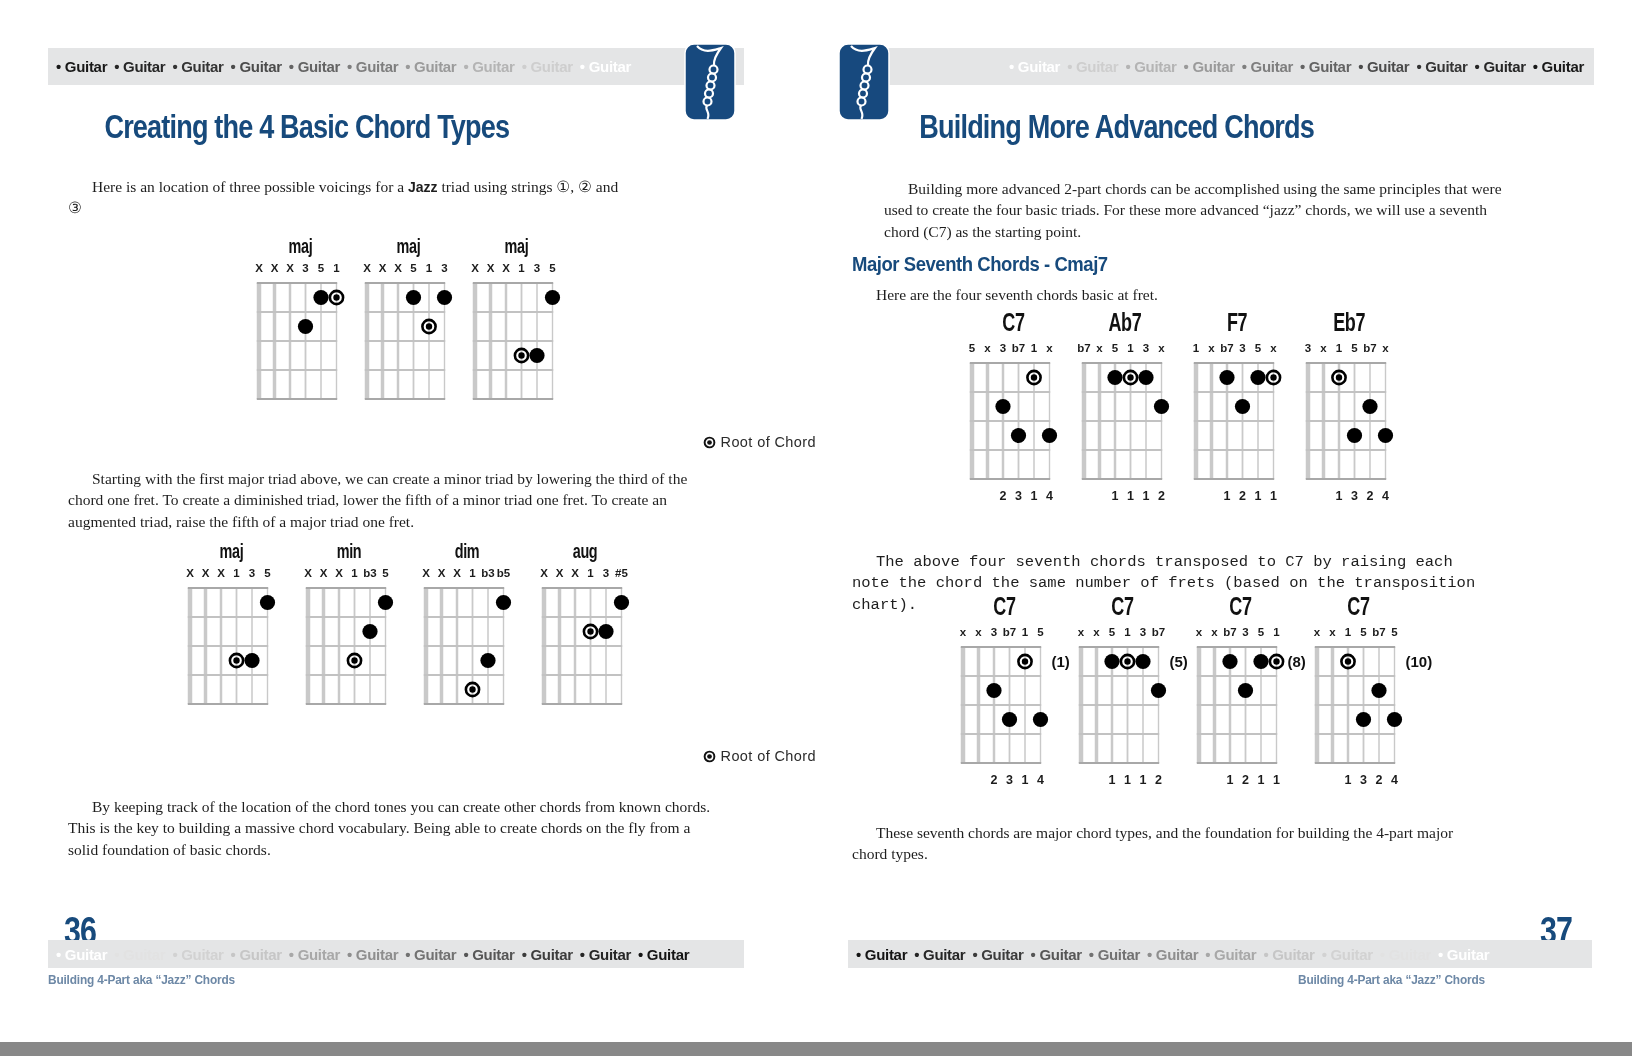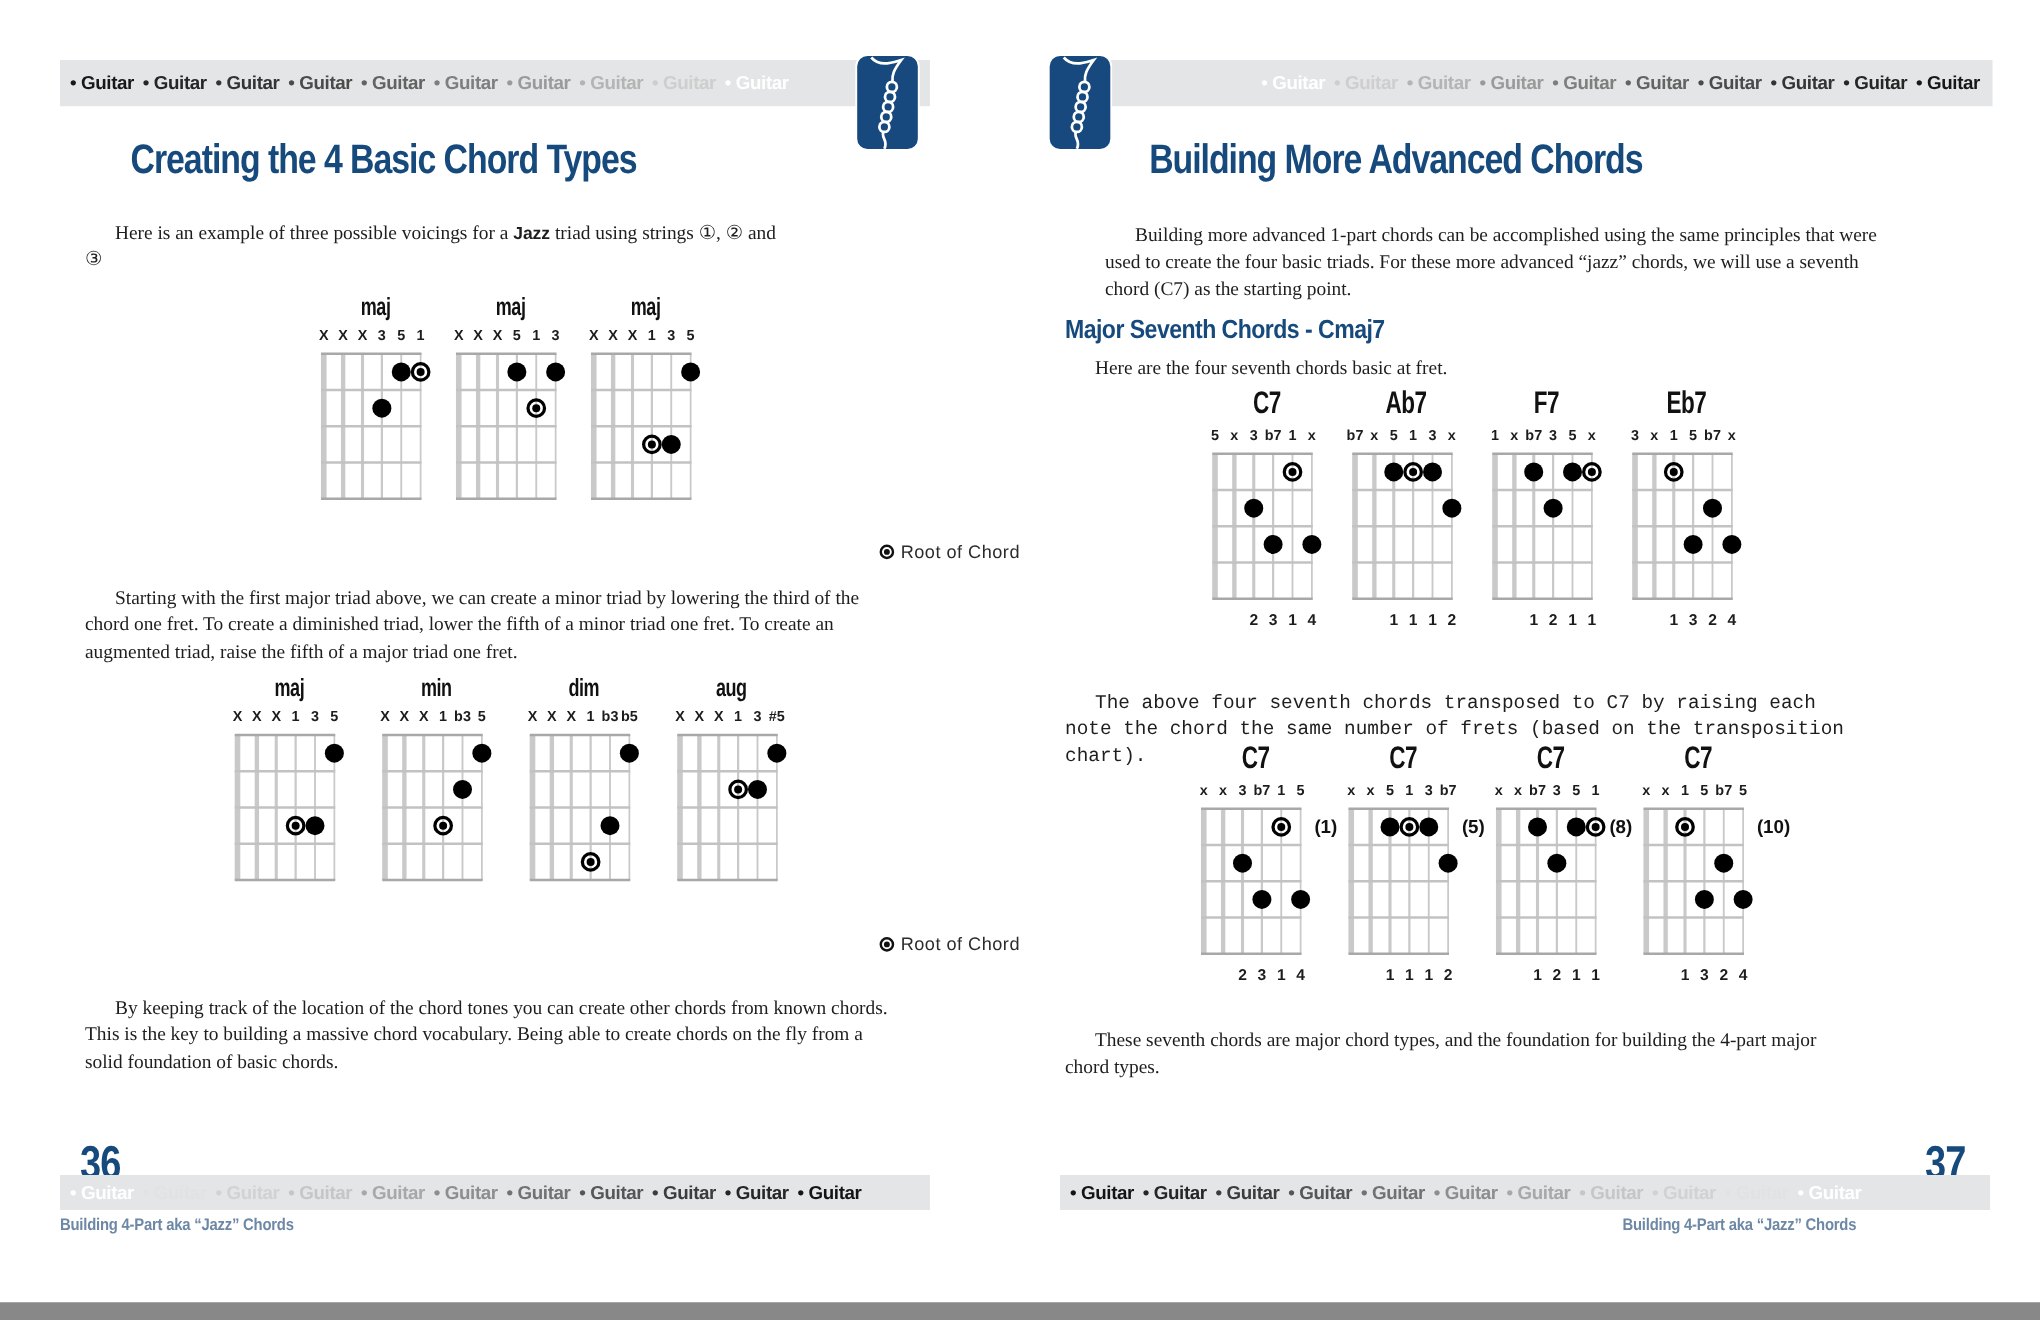--- a/index.html
+++ b/index.html
@@ -62,21 +62,21 @@
       <circle cx="26.5" cy="42.5" r="4" fill="none" stroke="#ffffff" stroke-width="2.2"></circle>
       <circle cx="25" cy="50.5" r="4" fill="none" stroke="#ffffff" stroke-width="2.2"></circle>
       <circle cx="23.5" cy="58.5" r="4" fill="none" stroke="#ffffff" stroke-width="2.2"></circle>
       <path d="M23 62 C20 67, 27 69, 23.5 76" fill="none" stroke="#ffffff" stroke-width="2.2"></path>
     </svg>
 
     <div class="page-title" style="left:60px;top:108px;width:660px;">
       <span class="condense">Creating the 4 Basic Chord Types</span>
     </div>
 
-    <p class="body" style="left:68px;top:176px;width:560px;"><span>Here is an example of three possible voicings for a </span><b style="font-family:'Liberation Sans',sans-serif;font-size:14px;">Jazz</b><span> triad using strings ①, ② and ③</span></p>
+    <p class="body" style="left:68px;top:176px;width:560px;"><span>Here is an location of three possible voicings for a </span><b style="font-family:'Liberation Sans',sans-serif;font-size:14px;">Jazz</b><span> triad using strings ①, ② and ③</span></p>
 
     <div class="chord-row row-sm" style="left:0;top:236px;width:816px;gap:4px;">
         <div class="chord">
           <div class="chord-title"><span>maj</span></div>
           <svg viewBox="0 0 104 148" width="104" height="148">
             <text x="11" y="13" text-anchor="middle" class="lbl">X</text>
             <text x="26.5" y="13" text-anchor="middle" class="lbl">X</text>
             <text x="42" y="13" text-anchor="middle" class="lbl">X</text>
             <text x="57.5" y="13" text-anchor="middle" class="lbl">3</text>
             <text x="73" y="13" text-anchor="middle" class="lbl">5</text>
@@ -320,21 +320,21 @@
       <circle cx="26.5" cy="42.5" r="4" fill="none" stroke="#ffffff" stroke-width="2.2"></circle>
       <circle cx="25" cy="50.5" r="4" fill="none" stroke="#ffffff" stroke-width="2.2"></circle>
       <circle cx="23.5" cy="58.5" r="4" fill="none" stroke="#ffffff" stroke-width="2.2"></circle>
       <path d="M23 62 C20 67, 27 69, 23.5 76" fill="none" stroke="#ffffff" stroke-width="2.2"></path>
     </svg>
 
     <div class="page-title" style="left:876px;top:108px;width:660px;">
       <span class="condense">Building More Advanced Chords</span>
     </div>
 
-    <p class="body" style="left:884px;top:178px;width:640px;">Building more advanced 1-part chords can be accomplished using the same principles that were used to create the four basic triads. For these more advanced “jazz” chords, we will use a seventh chord (C7) as the starting point.</p>
+    <p class="body" style="left:884px;top:178px;width:640px;">Building more advanced 2-part chords can be accomplished using the same principles that were used to create the four basic triads. For these more advanced “jazz” chords, we will use a seventh chord (C7) as the starting point.</p>
 
     <div class="h2" style="left:852px;top:252px;">
       <span class="condense-l">Major Seventh Chords - Cmaj7</span>
     </div>
 
     <p class="body" style="left:852px;top:284px;width:640px;">Here are the four seventh chords basic at fret.</p>
 
     <div class="chord-row row-lg" style="left:816px;top:310px;width:730px;gap:8px;">
         <div class="chord">
           <div class="chord-title"><span>C7</span></div>

